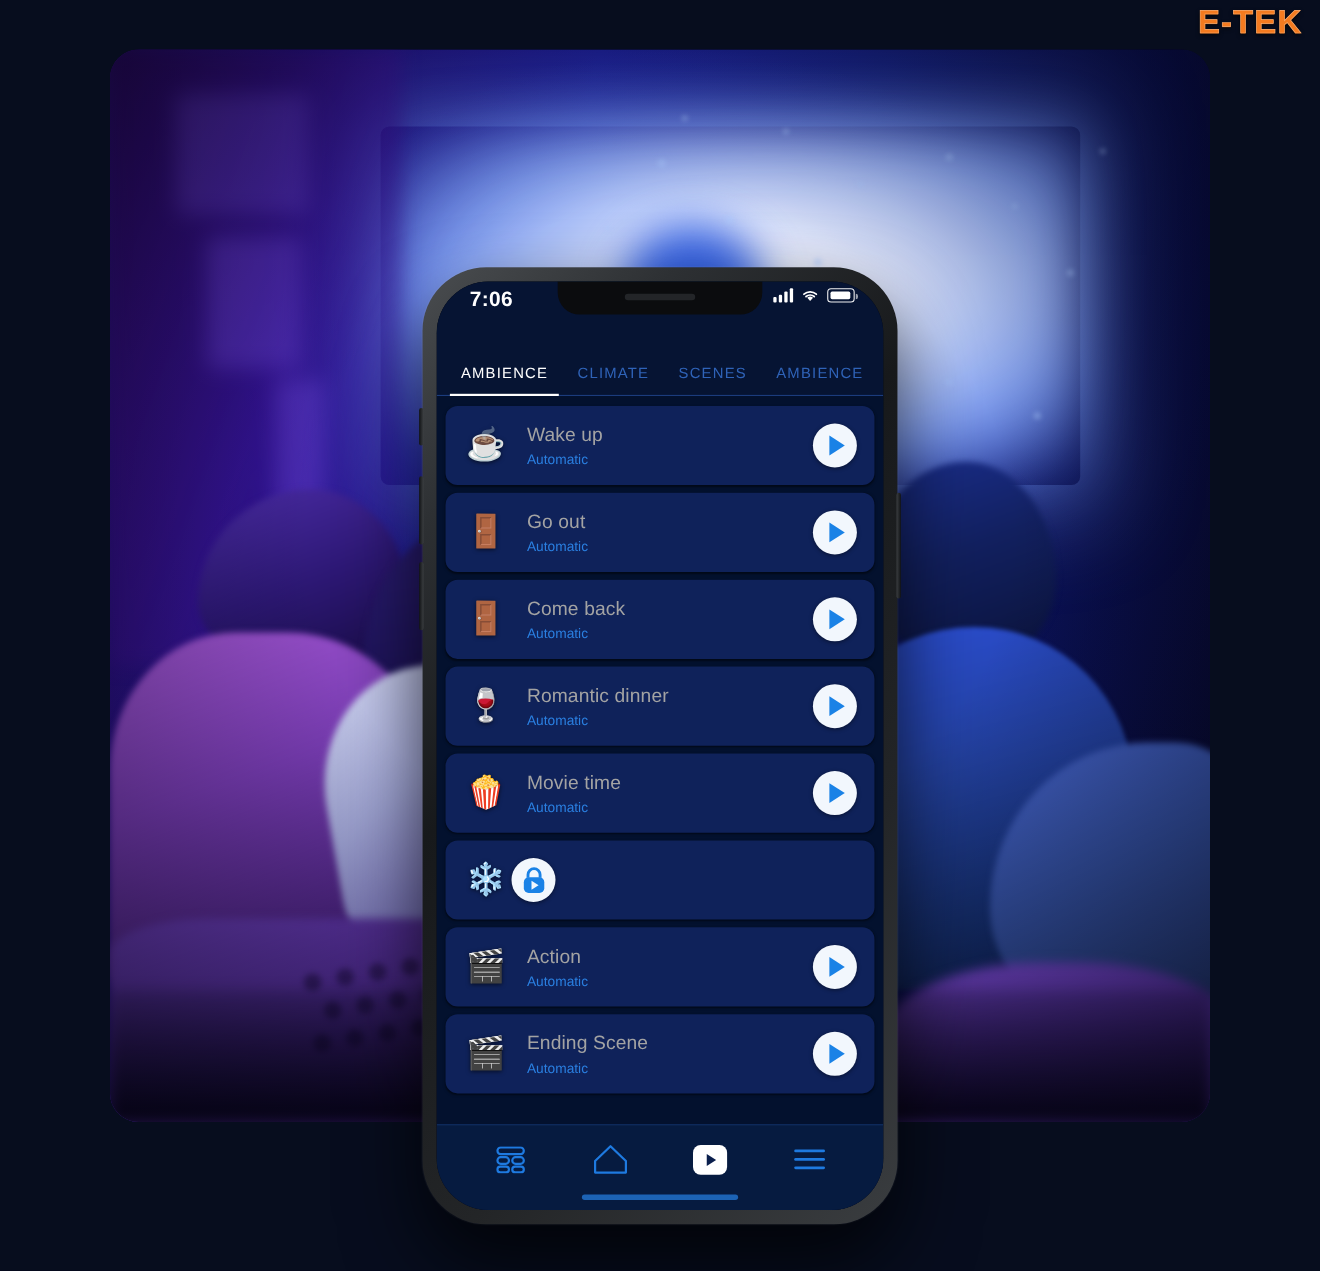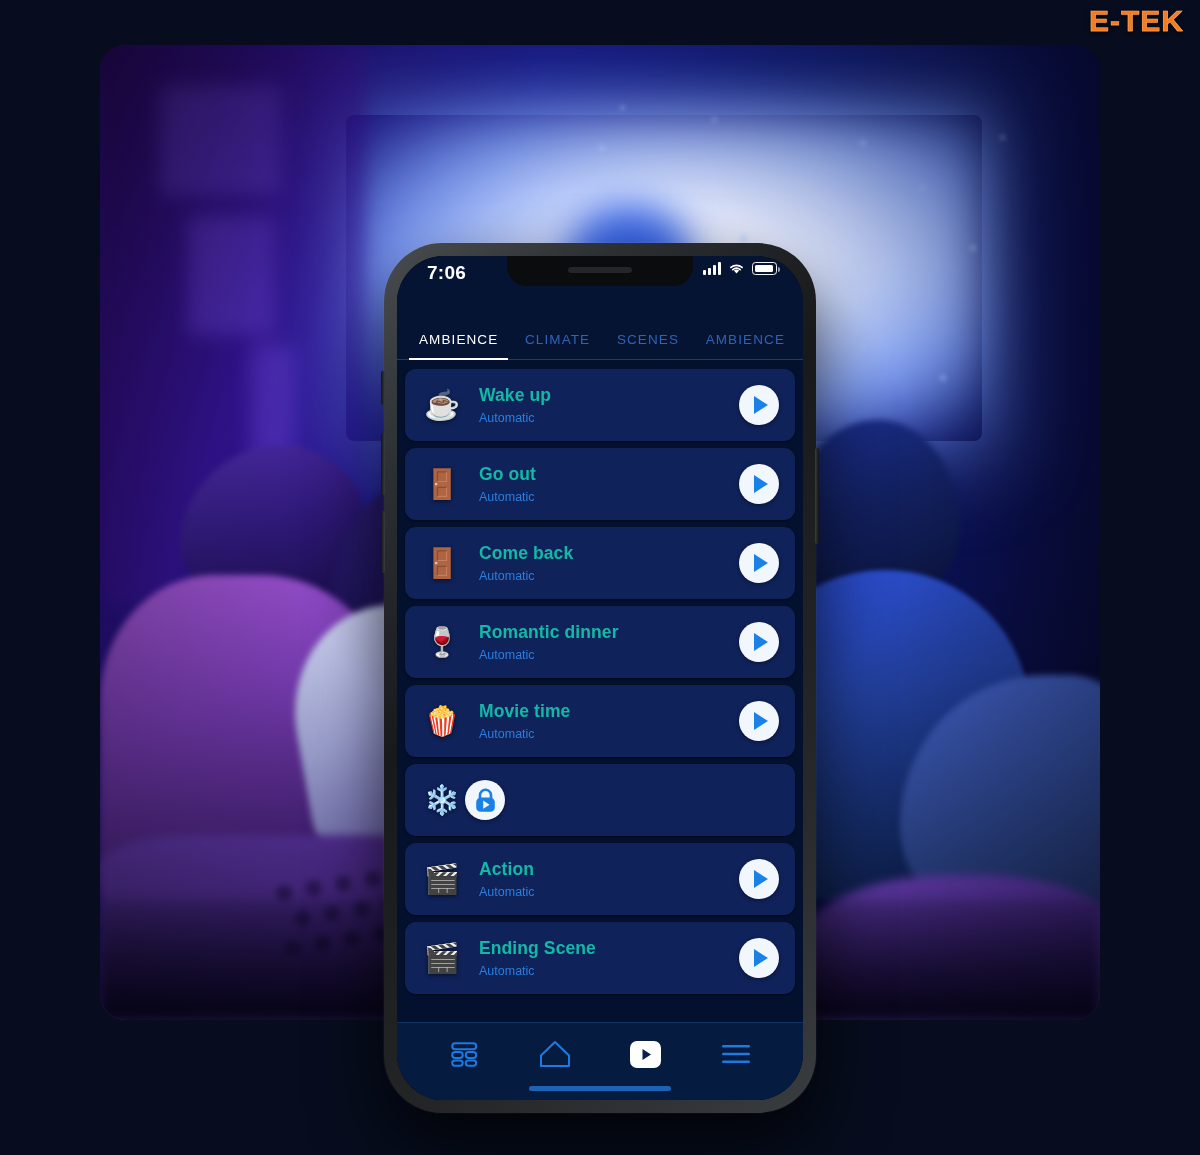--- a/index.html
+++ b/index.html
@@ -237,21 +237,21 @@
     background:#0f225a; border-radius:11px;
     padding: 0 16px 0 14px;
     box-shadow: 0 1px 2px rgba(0,0,0,.5);
   }
   .card .emoji {
     width:46px; text-align:center; font-size:29px; line-height:1;
     flex:0 0 46px;
     filter: drop-shadow(0 1px 2px rgba(0,0,0,.6));
   }
   .card .texts { flex:1; padding-left:14px; }
-  .card .t-title { color:#14b8a6; font-size:17.5px; letter-spacing:.1px;font-weight:bold; }
+  .card .t-title { color:#a3a3a3; font-size:17.5px; letter-spacing:.1px; }
   .card .t-sub { color:#2a7fe0; font-size:12.5px; margin-top:5px; }
   .act {
     flex:0 0 40px; width:40px; height:40px; border-radius:50%;
     background:#f2f7fd; display:flex; align-items:center; justify-content:center;
     box-shadow: 0 1px 4px rgba(0,0,0,.45);
   }
   .tri {
     width:0;height:0;border-left:14px solid #1a82e6;
     border-top:9px solid transparent;border-bottom:9px solid transparent;
     margin-left:4px;

